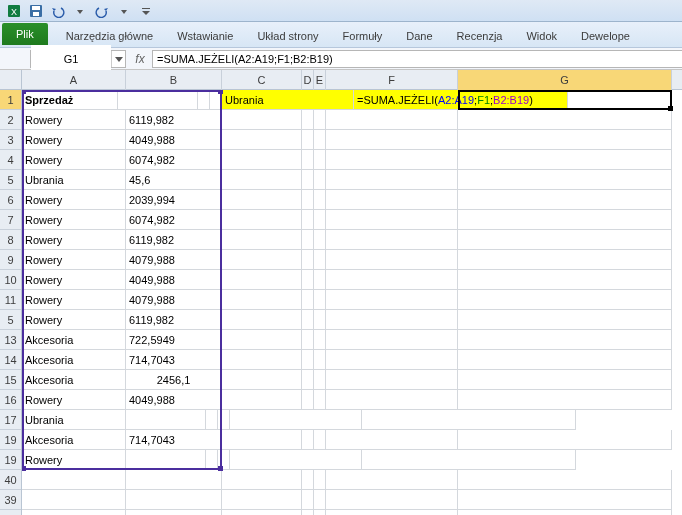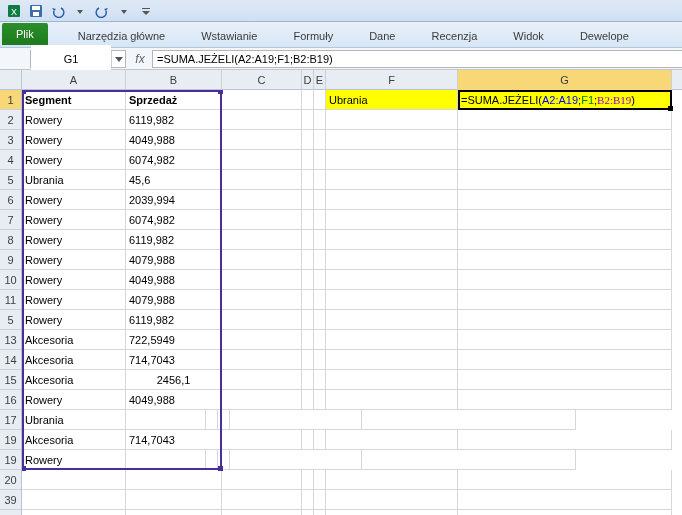--- a/index.html
+++ b/index.html
@@ -2,21 +2,21 @@
 <html><head>
 <meta charset="utf-8">
 <style>
   * { box-sizing: border-box; margin: 0; padding: 0; font-family: "Segoe UI", Tahoma, sans-serif; }
   body { width: 682px; height: 515px; background: #fff; overflow: hidden; font-size: 11px; color: #000; }
   
   .titlebar { height: 22px; background: linear-gradient(#dfe9f5,#cfe0f3); display: flex; align-items: center; padding: 0 4px; gap: 2px; border-bottom: 1px solid #9db4cc; }
   .titlebar .qat-btn { width: 20px; height: 18px; display: flex; align-items: center; justify-content: center; }
   .titlebar .qat-btn svg { display: block; }
   
-  .ribbon { height: 26px; background: linear-gradient(#e8f0fa,#d7e6f5); display: flex; align-items: flex-end; padding-left: 2px; gap: 12px; border-bottom: 1px solid #b6c7dc; }
+  .ribbon { height: 26px; background: linear-gradient(#e8f0fa,#d7e6f5); display: flex; align-items: flex-end; padding-left: 2px; gap: 0; border-bottom: 1px solid #b6c7dc; }
   .tab { padding: 5px 12px 5px 12px; font-size: 11px; color: #3b3b3b; cursor: default; }
   .tab.file { background: linear-gradient(#2a8f2a,#1e7a1e); color: #fff; border-radius: 2px 2px 0 0; padding: 5px 14px; margin-right: 6px; margin-bottom: 2px; }
   
   .fbar { height: 22px; display: flex; align-items: center; border-bottom: 1px solid #c5c5c5; background: #f3f6fb; }
   .namebox-wrap { display: flex; align-items: center; border: 1px solid #b6b6b6; height: 18px; margin: 0 2px 0 30px; background: #fff; }
   .namebox { width: 80px; height: 27px; border: none; font-size: 11px; padding: 0 4px; text-align: center; outline: none; }
   .namebox-dd { width: 14px; height: 16px; display: flex; align-items: center; justify-content: center; border-left: 1px solid #ccc; }
   .fx { width: 20px; text-align: center; font-style: italic; font-size: 12px; color: #666; margin: 0 2px; }
   .formula-input { flex: 1; height: 18px; border: 1px solid #b6b6b6; border-right: none; font-size: 11px; padding: 0 4px; background: #fff; outline: none; }
   
@@ -35,21 +35,21 @@
   .cell.bold { font-weight: bold; }
   .cell.yellow { background: #ffff00; }
   
   .data-rect { position: absolute; border: 2px solid #4b2e9e; pointer-events: none; }
   .data-rect .handle { position: absolute; width: 5px; height: 5px; background: #4b2e9e; }
   .sel { position: absolute; border: 2px solid #000; pointer-events: none; }
   .sel .handle { position: absolute; width: 5px; height: 5px; background: #000; right: -3px; bottom: -3px; }
   
   .fml-a { color: #0000ff; }
   .fml-b { color: #008000; }
-  .fml-c { color: #9900cc; font-family: Liberation Serif, serif; }
+  .fml-c { color: #9900cc; }
 </style>
 </head>
 <body>
 
 <div class="titlebar">
   <div class="qat-btn">
     <svg width="14" height="14">
         <rect x="1" y="1" width="12" height="12" fill="#107c41" rx="1"></rect>
         <text x="7" y="11" font-size="9" fill="#fff" text-anchor="middle" font-family="Arial">X</text>
       </svg>
@@ -88,20 +88,21 @@
         <rect x="0" y="4" width="8" height="1" fill="#555"></rect>
         <path d="M0 7 L8 7 L4 11 Z" fill="#555"></path>
       </svg>
   </div>
 </div>
 
 <div class="ribbon">
   <div class="tab file">Plik</div>
   <div class="tab">Narzędzia główne</div>
   <div class="tab">Wstawianie</div>
+  <div class="tab">Układ strony</div>
   <div class="tab">Formuły</div>
   <div class="tab">Dane</div>
   <div class="tab">Recenzja</div>
   <div class="tab">Widok</div>
   <div class="tab">Dewelope</div>
 </div>
 
 <div class="fbar">
   <div class="namebox-wrap">
     <input class="namebox" value="G1" style="">
@@ -139,28 +140,27 @@
       <div class="row-h">10</div>
       <div class="row-h">11</div>
       <div class="row-h">5</div>
       <div class="row-h">13</div>
       <div class="row-h">14</div>
       <div class="row-h">15</div>
       <div class="row-h">16</div>
       <div class="row-h">17</div>
       <div class="row-h">19</div>
       <div class="row-h">19</div>
-      <div class="row-h">20</div>
+      <div class="row-h">40</div>
       <div class="row-h">39</div>
       <div class="row-h">22</div>
     </div>
   <div class="grid">
     <div class="gridlines" id="gridlines">
         <div class="row">
-          <div class="cell bold" style="width: 104px;">Segment</div>
           <div class="cell bold" style="width: 96px;">Sprzedaż</div>
           <div class="cell" style="width: 80px;"></div>
           <div class="cell" style="width: 12px;"></div>
           <div class="cell" style="width: 12px;"></div>
           <div class="cell yellow" style="width: 132px;">Ubrania</div>
           <div class="cell yellow" style="width: 214px;"><span>=SUMA.JEŻELI(<span class="fml-a">A2:A19</span>;<span class="fml-b">F1</span>;<span class="fml-c">B2:B19</span>)</span></div>
         </div>
         <div class="row">
           <div class="cell" style="width: 104px;">Rowery</div>
           <div class="cell" style="width: 96px;">6119,982</div>

